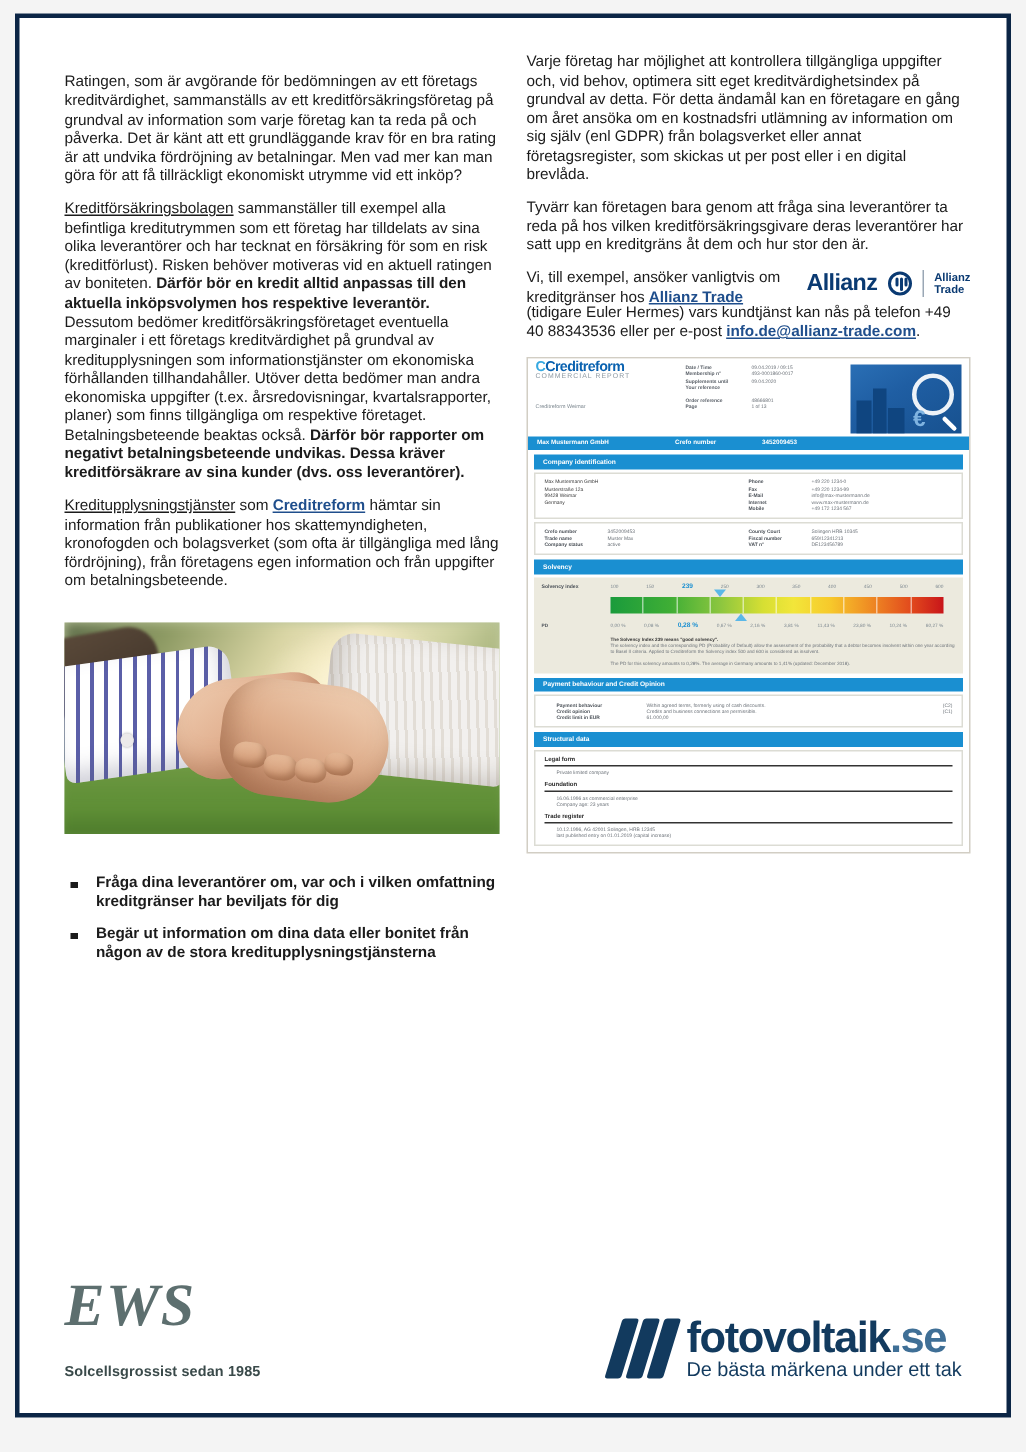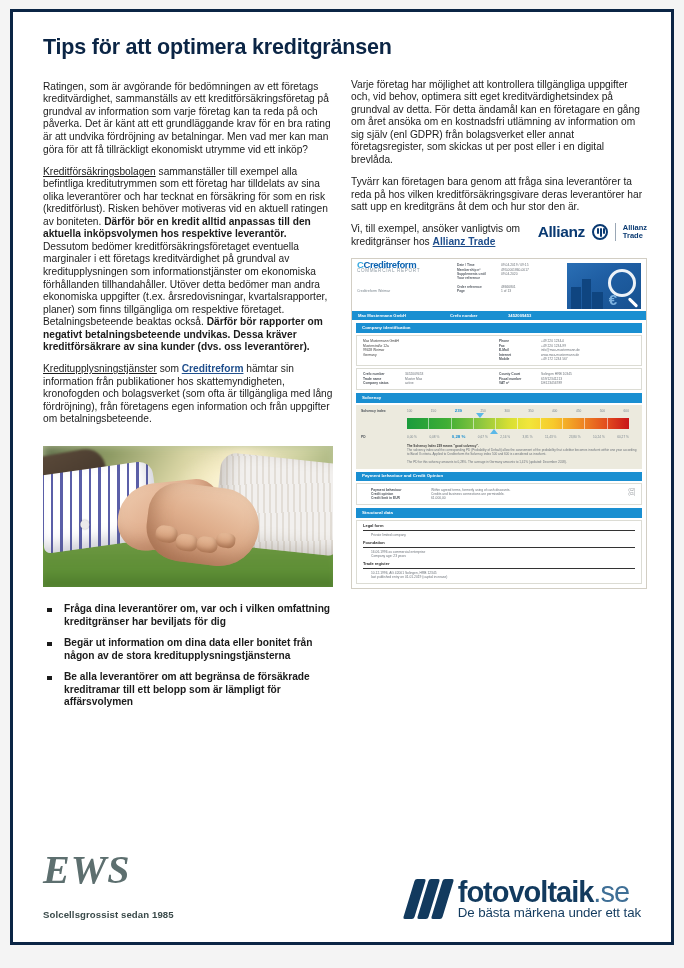--- a/index.html
+++ b/index.html
@@ -254,31 +254,30 @@
     background: #123a5e; transform: skewX(-17deg); border-radius: 2px;
   }
   .fv-mark i:nth-child(1){ left: 1px; }
   .fv-mark i:nth-child(2){ left: 15px; }
   .fv-mark i:nth-child(3){ left: 29px; }
   .fv-mark::before {
     content:""; position:absolute; left:-1px; top:-1px; width:44px; height:42px;
     border-radius: 9px; box-shadow: inset 0 0 0 0 transparent;
   }
   .fv-text-main { font-size: 29px; font-weight: bold; color:#123a5e; letter-spacing: -1px; line-height: 30px; }
-  .fv-text-main .se { color:#3f6f96; font-weight: normal; }
+  .fv-text-main .se { color:#3f6f96; font-weight: bold; }
   .fv-tag { font-size: 13.3px; color:#123a5e; letter-spacing: -.1px; margin-top: -2px; }
 </style>
 </head>
 <body>
 
 <div class="page-outer">
   <div class="page-frame">
     <div class="page-inner">
 
-      <h1 class="doc-title">Tips för att optimera kreditgränsen</h1>
 
       <div class="cols">
 
         <div class="col-left">
 
           <p class="body-text">Ratingen, som är avgörande för bedömningen av ett företags kreditvärdighet, sammanställs av ett kreditförsäkringsföretag på grundval av information som varje företag kan ta reda på och påverka. Det är känt att ett grundläggande krav för en bra rating är att undvika fördröjning av betalningar. Men vad mer kan man göra för att få tillräckligt ekonomiskt utrymme vid ett inköp?</p>
 
           <p class="body-text"><span class="u">Kreditförsäkringsbolagen</span><span> sammanställer till exempel alla befintliga kreditutrymmen som ett företag har tilldelats av sina olika leverantörer och har tecknat en försäkring för som en risk (kreditförlust). Risken behöver motiveras vid en aktuell ratingen av boniteten. </span><span class="b">Därför bör en kredit alltid anpassas till den aktuella inköpsvolymen hos respektive leverantör.</span><span> Dessutom bedömer kreditförsäkringsföretaget eventuella marginaler i ett företags kreditvärdighet på grundval av kreditupplysningen som informationstjänster om ekonomiska förhållanden tillhandahåller. Utöver detta bedömer man andra ekonomiska uppgifter (t.ex. årsredovisningar, kvartalsrapporter, planer) som finns tillgängliga om respektive företaget. Betalningsbeteende beaktas också. </span><span class="b">Därför bör rapporter om negativt betalningsbeteende undvikas. Dessa kräver kreditförsäkrare av sina kunder (dvs. oss leverantörer).</span></p>
 
           <p class="body-text"><span class="u">Kreditupplysningstjänster</span><span> som </span><a href="#" class="lnk">Creditreform</a><span> hämtar sin information från publikationer hos skattemyndigheten, kronofogden och bolagsverket (som ofta är tillgängliga med lång fördröjning), från företagens egen information och från uppgifter om betalningsbeteende.</span></p>
@@ -317,20 +316,21 @@
                   <i></i>
                 </span>
               <span class="allianz-div"></span>
               <span class="allianz-trade">
                 <span>Allianz</span><br>
                 <span>Trade</span>
               </span>
             </div>
           </div>
 
+          <p class="body-text" style="margin-top:-3px;"><span> (tidigare Euler Hermes) vars kundtjänst kan nås på telefon +49 40 88343536 eller per e-post </span><a href="#" class="lnk">info.de@allianz-trade.com</a><span>.</span></p>
 
           <div class="report">
 
             <div class="rep-top">
               <div class="rep-brand">
                 <div class="rep-logo"><span>C</span><span style="color:#0a62b0">Creditreform</span></div>
                 <div class="rep-sub">COMMERCIAL REPORT</div>
                 <div class="rep-city">Creditreform Weimar</div>
               </div>
               <div class="rep-meta">
@@ -540,21 +540,20 @@
           </div>
         </div>
       </div>
 
 
       <div class="rec-cols">
         <div class="rec-col">
           <ul class="rec-list">
             <li>Fråga dina leverantörer om, var och i vilken omfattning kreditgränser har beviljats för dig</li>
             <li>Begär ut information om dina data eller bonitet från någon av de stora kreditupplysningstjänsterna</li>
-            <li>Be alla leverantörer om att begränsa de försäkrade kreditramar till ett belopp som är lämpligt för affärsvolymen</li>
           </ul>
         </div>
         <div class="rec-col r">
           <ul class="rec-list">
           </ul>
         </div>
       </div>
 
       <div class="footer">
         <div class="ews-logo">

